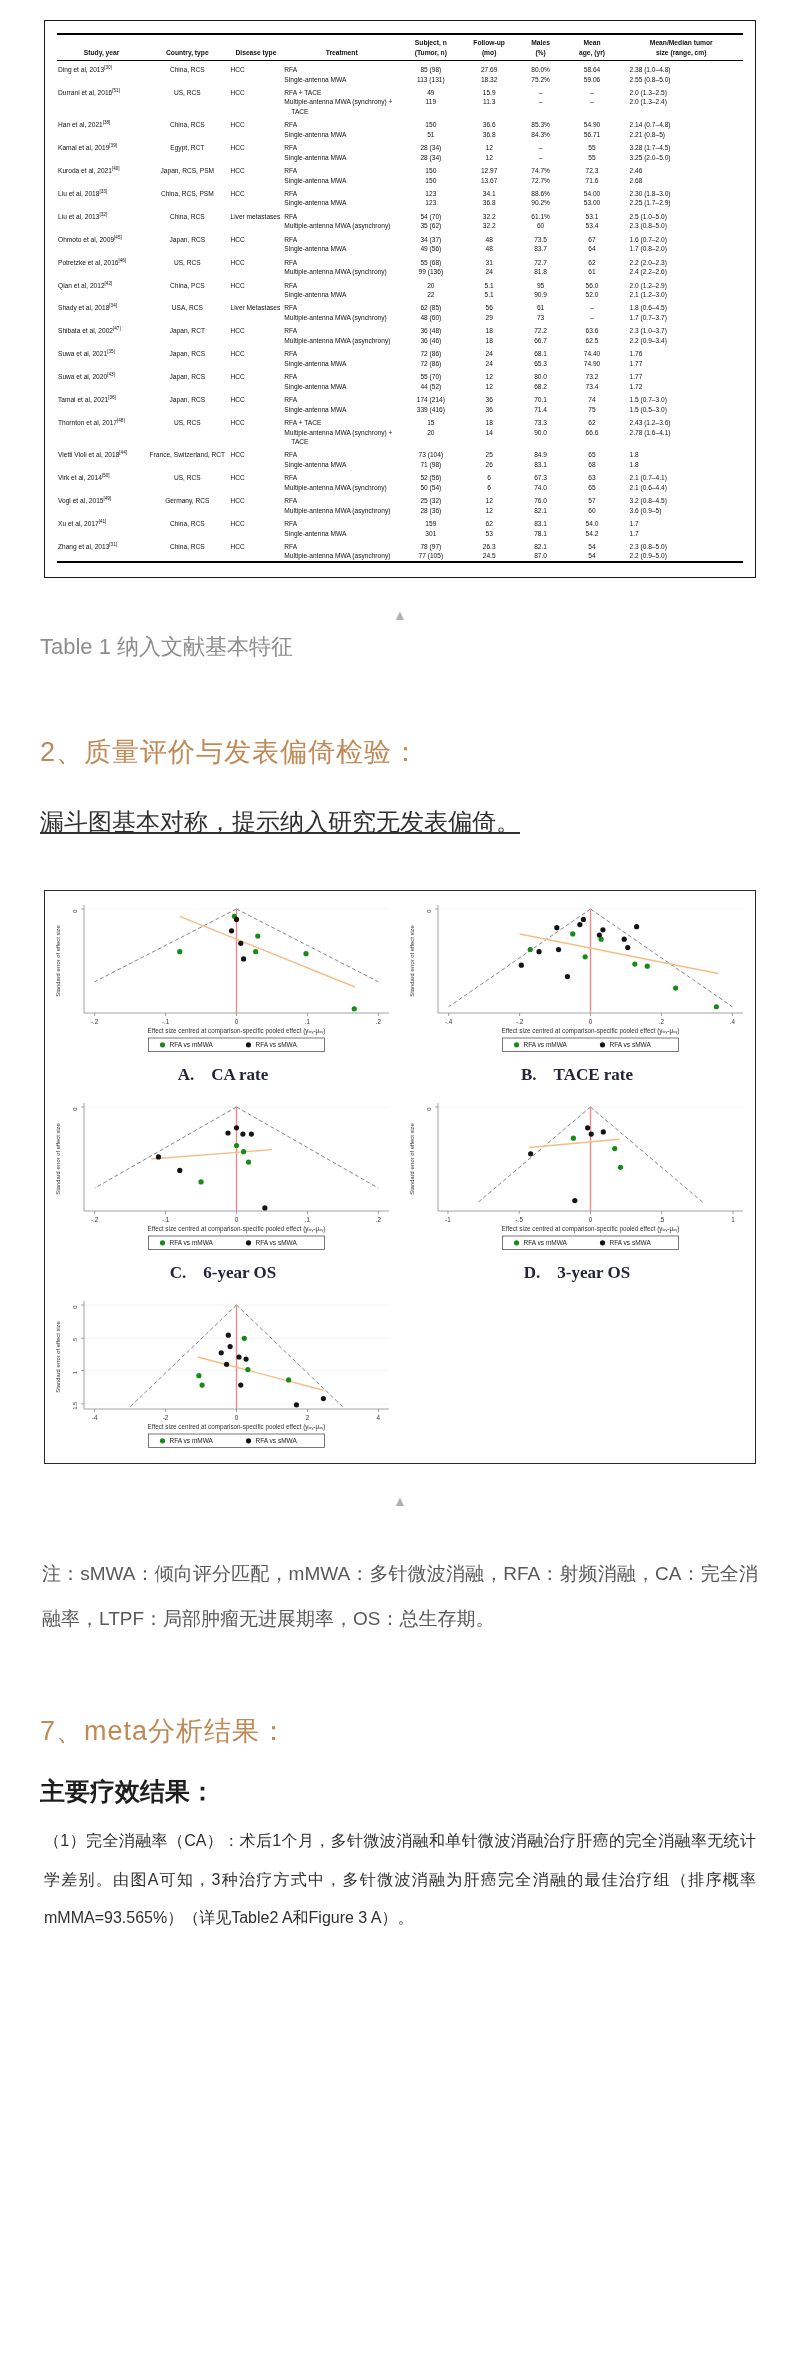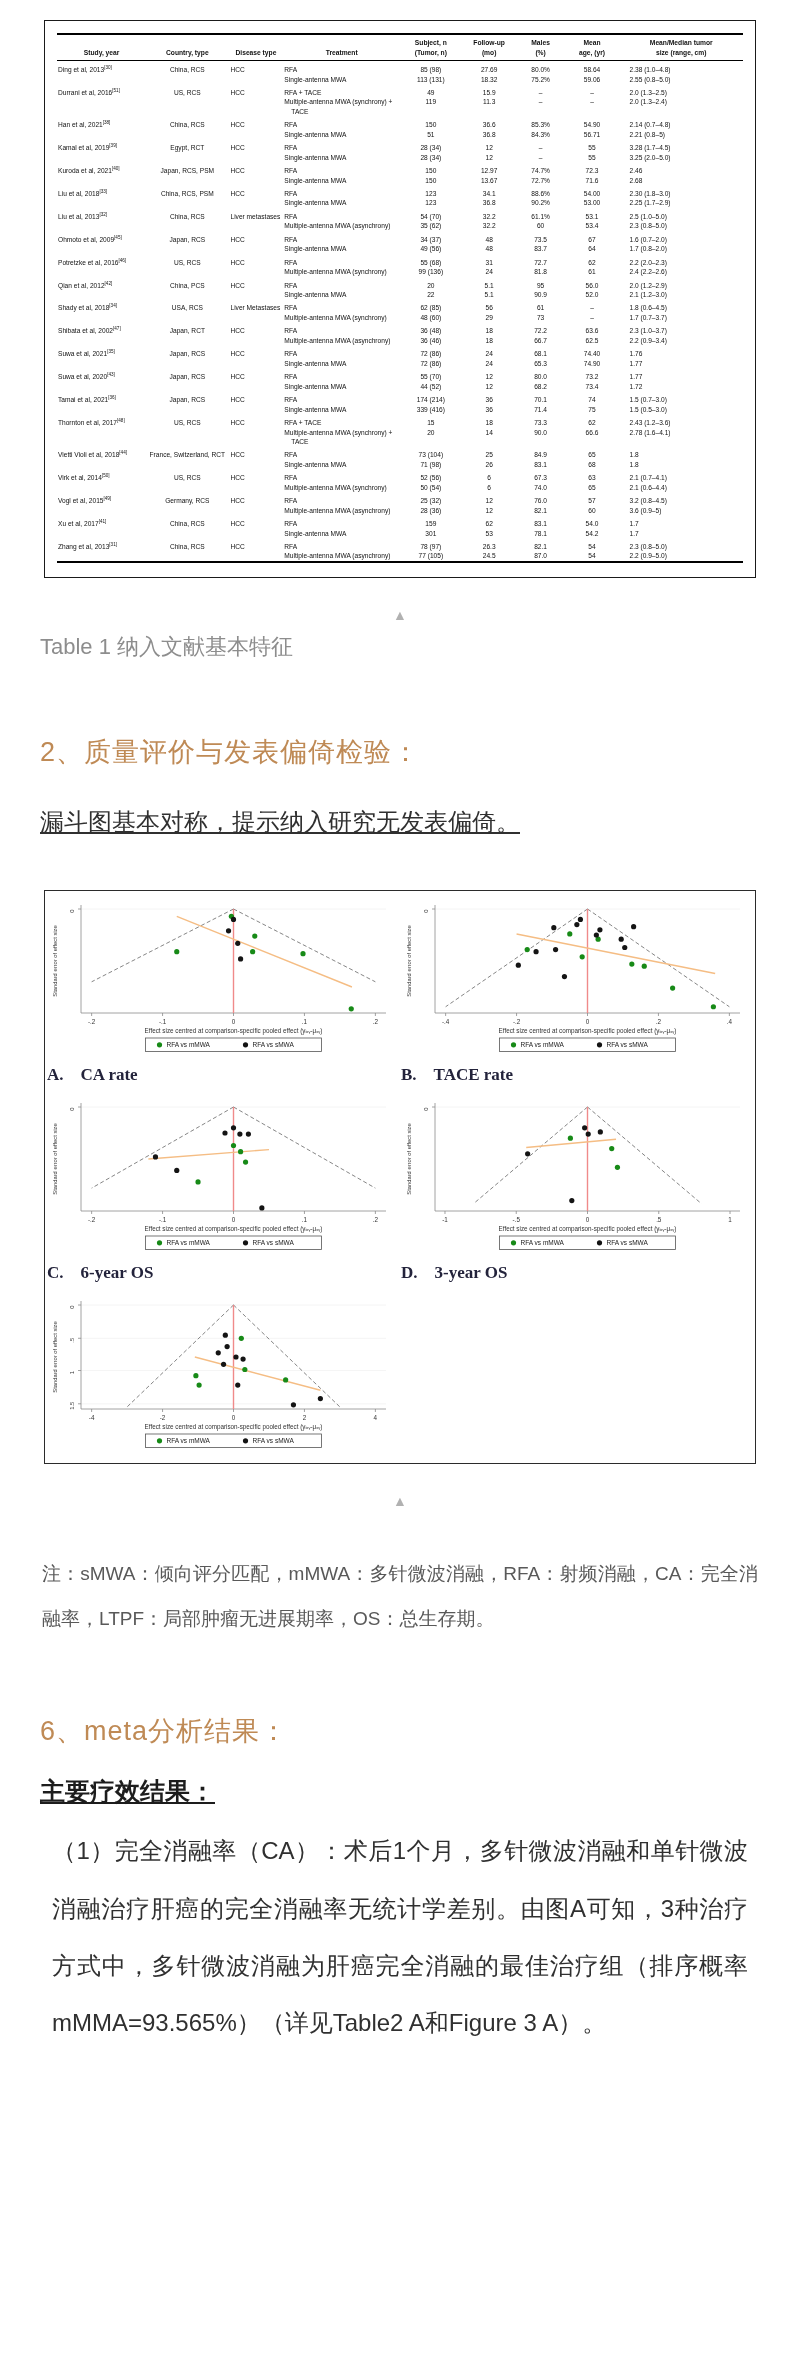--- a/index.html
+++ b/index.html
@@ -15,27 +15,27 @@
   .t1 td.hang{padding-left:8px;text-indent:-7px;}
   .t1 tr.grp td{padding-top:4px;}
   .t1 sup{font-size:4.6px;}
 
   .tri{text-align:center;color:#b1b1b1;font-size:14px;margin:30px 0 6px;line-height:1;}
   .caption{text-align:left;color:#8d8d8d;font-size:22px;margin:10px 0 0;}
   .note{color:#595959;font-size:19px;line-height:2.35;text-align:justify;margin:44px 2px 0;}
 
   h2.orange{color:#bf8a55;font-size:27px;font-weight:normal;margin:72px 0 0;letter-spacing:1px;}
   .body-lg{color:#303030;font-size:24px;line-height:2.35;margin:24px 0 0;text-decoration:underline;}
-  .sub-bold{color:#1d1d1d;font-size:25px;font-weight:bold;margin:26px 0 0;text-decoration:underline;}
-  .para-lg{color:#303030;font-size:24px;line-height:2.38;text-align:justify;margin:14px 12px 0;}
+  .sub-bold{color:#1d1d1d;font-size:25px;font-weight:bold;margin:26px 0 0;}
+  .para-lg{color:#303030;font-size:16px;line-height:2.38;text-align:justify;margin:14px 4px 0;}
 
   
   .figure-frame{border:1px solid #2b2b2b;margin:40px 4px 0;padding:10px 2px 4px;}
   .plots-grid{display:grid;grid-template-columns:1fr 1fr;column-gap:2px;row-gap:2px;}
-  .plot-cell{}
+  .plot-cell{text-align:center;}
   .plot-label{font-family:"Liberation Serif","DejaVu Serif",serif;font-weight:bold;font-size:17px;color:#23233b;margin:2px 0 12px;}
   svg text{font-family:"Liberation Sans","DejaVu Sans",sans-serif;}
 </style>
 </head>
 <body>
 
 <div class="page">
 
   <div class="table-frame">
     <table class="t1">
@@ -749,17 +749,17 @@
             <text x="119.5" y="146.2" font-size="6.5" fill="#222">RFA vs mMWA</text>
             <circle cx="198.5" cy="143.8" r="2.6" fill="#141414"></circle>
             <text x="205.5" y="146.2" font-size="6.5" fill="#222">RFA vs sMWA</text>
           </svg></div>
       </div>
   </div>
 
   <div class="tri">▲</div>
   <p class="note">注：sMWA：倾向评分匹配，mMWA：多针微波消融，RFA：射频消融，CA：完全消融率，LTPF：局部肿瘤无进展期率，OS：总生存期。</p>
 
-  <h2 class="orange">6、meta分析结果：</h2>
+  <h2 class="orange">7、meta分析结果：</h2>
   <p class="sub-bold">主要疗效结果：</p>
   <p class="para-lg">（1）完全消融率（CA）：术后1个月，多针微波消融和单针微波消融治疗肝癌的完全消融率无统计学差别。由图A可知，3种治疗方式中，多针微波消融为肝癌完全消融的最佳治疗组（排序概率mMMA=93.565%）（详见Table2 A和Figure 3 A）。</p>
 
 </div>
 
 </body></html>

